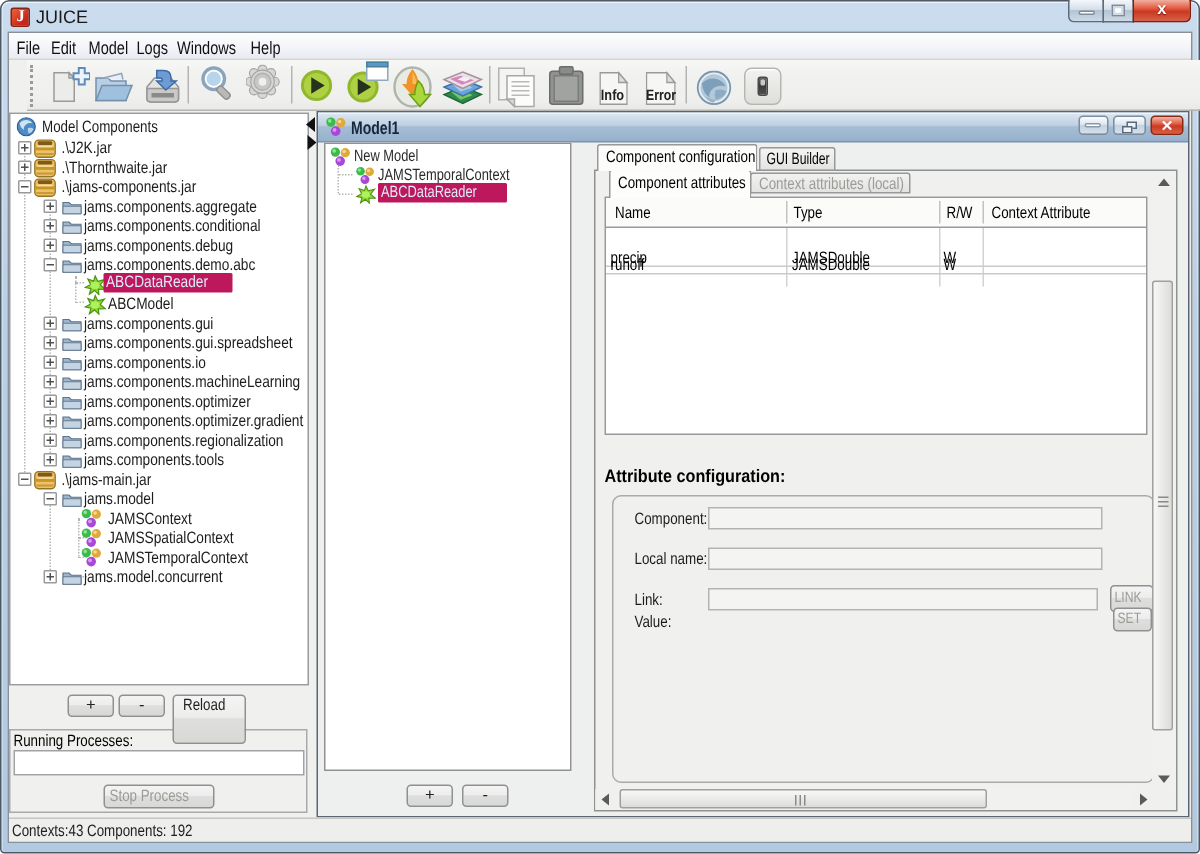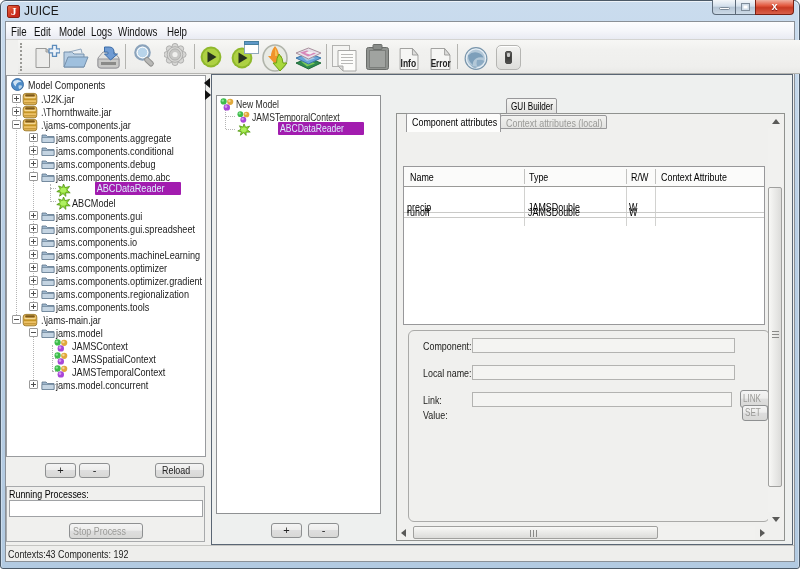--- a/index.html
+++ b/index.html
@@ -26,21 +26,21 @@
 
 #lefttree{position:absolute;left:0px;top:53px;width:200px;height:382px;background:#fff;border:1px solid #999b9e;overflow:hidden;}
 #treehead{position:absolute;left:3px;top:2px;height:14px;}
 .trow{position:absolute;height:13px;white-space:nowrap;}
 .trow .lbl{position:absolute;top:1px;font-size:11px;color:#1c1c1c;display:inline-block;transform:scaleX(0.83);transform-origin:0 0;white-space:nowrap;}
 .cx{display:inline-block;transform:scaleX(0.81);transform-origin:0 50%;white-space:nowrap;}
 .cp{display:inline-block;transform:scaleX(0.78);transform-origin:0 50%;white-space:nowrap;}
 .exp{position:absolute;width:9px;height:9px;top:2px;border:1px solid #9a9a9a;background:#fff;border-radius:1px;}
 .exp i{position:absolute;left:1px;top:3px;width:5px;height:1px;background:#505050;}
 .exp.plus b{position:absolute;left:3px;top:1px;width:1px;height:5px;background:#505050;}
-.sel{background:#a21caf;border-radius:1px;margin-left:26px;}
+.sel{background:#be185d;border-radius:1px;}
 .sel .lbl{color:#dcecfc;}
 .dotv{position:absolute;width:1px;border-left:1px dotted #b5b5b5;}
 
 .btn{position:absolute;border:1px solid #8e9091;border-radius:3px;background:linear-gradient(180deg,#f4f4f4 0%,#ededec 45%,#dedede 50%,#d8d8d6 100%);font-size:11px;color:#222;text-align:center;}
 #runpanel{position:absolute;left:0;top:464px;width:199px;height:56px;background:#f0f0ee;border:1px solid #a8aaac;}
 #runfield{position:absolute;left:2px;top:13px;width:194px;height:17px;background:#fff;border:1px solid #a0a2a5;}
 .e0{left:4px}.i0{left:14px;top:0}.t0{left:33px}
 .e1{left:21px}.i1{left:33px;top:1px}.t1{left:48px}
 .i2{left:48px;top:0}.t2{left:64px}.i2b{left:46px;top:0}.t2b{left:64px}
 .doth{position:absolute;height:1px;border-top:1px dotted #b5b5b5;}
@@ -53,21 +53,21 @@
 .mdibtn{position:absolute;top:2px;height:13px;border:1px solid #7e8d9d;border-radius:3px;background:linear-gradient(180deg,#fafcfe 0%,#dde7f0 45%,#c2d2e2 50%,#d4e0ec 100%);}
 
 #modeltree{position:absolute;left:4px;top:20px;width:165px;height:419px;background:#fff;border:1px solid #8f9193;}
 .mlbl{position:absolute;font-size:11px;color:#2a2a28;}
 
 .tab1{position:absolute;background:#fcfcfa;border:1px solid #98989a;border-bottom:none;border-radius:2px 2px 0 0;z-index:3;}
 .tab2{position:absolute;background:linear-gradient(180deg,#f4f4f2,#e3e3e1);border:1px solid #98989a;border-radius:2px 2px 0 0;z-index:2;}
 .tab1i{position:absolute;background:#fdfdfc;border:1px solid #98989a;border-bottom:none;border-radius:2px 2px 0 0;z-index:3;}
 .tab2i{position:absolute;background:linear-gradient(180deg,#f2f2f0,#e3e3e1);border:1px solid #98989a;border-radius:2px 2px 0 0;z-index:2;}
 #rcontent{position:absolute;left:184px;top:38px;width:389px;height:428px;background:#f0f0ee;border:1px solid #90928f;z-index:1;}
-#tblbox{position:absolute;left:6px;top:17px;width:362px;height:159px;background:#fff;border:1px solid #98989a;margin-top:35px;}
+#tblbox{position:absolute;left:6px;top:17px;width:362px;height:159px;background:#fff;border:1px solid #98989a;}
 #tblhead{position:absolute;left:0;top:0;width:360px;height:20px;background:#fbfbfa;border-bottom:1px solid #9a9a98;}
 .hc{position:absolute;top:4px;font-size:11px;display:inline-block;transform:scaleX(0.81);transform-origin:0 0;white-space:nowrap;}
 .hv{position:absolute;top:2px;width:1px;height:15px;background:#c2c2c0;}
 .bv{position:absolute;top:20px;width:1px;height:39px;background:#d2d2d0;}
 .tr0{position:absolute;left:0;width:360px;height:13px;border-bottom:1px solid #cacac8;}
 .tr0 span{position:absolute;top:1px;font-size:11px;display:inline-block;transform:scaleX(0.81);transform-origin:0 0;white-space:nowrap;}
 #attrpanel{position:absolute;left:11px;top:216px;width:362px;height:192px;border:1px solid #aaaaa8;border-radius:6px;}
 .flbl{position:absolute;font-size:11px;display:inline-block;transform:scaleX(0.81);transform-origin:0 0;white-space:nowrap;color:#1c1c1a;}
 .ffield{position:absolute;height:15px;background:#f4f4f2;border:1px solid #b3b3b1;}
 
@@ -475,41 +475,60 @@
       </div>
   <div id="runpanel">
    <span class="abs cx" style="left:2px;top:1px;font-size:11px;">Running Processes:</span>
    <div id="runfield"></div>
    <div class="btn" style="left:62px;top:36px;width:74px;height:16px;color:#9b9b98;"><span class="cx" style="position:relative;top:1px;">Stop Process</span></div>
   </div>
   <div class="splitarr" style="left:198px;top:56px;border-top:5px solid transparent;border-bottom:5px solid transparent;border-right:6px solid #111;"></div>
   <div class="splitarr" style="left:199px;top:68px;border-top:5px solid transparent;border-bottom:5px solid transparent;border-left:6px solid #111;"></div>
   <div class="btn" id="bplus" style="left:39px;top:441px;width:31px;height:15px;">+</div>
   <div class="btn" id="bminus" style="left:73px;top:441px;width:31px;height:15px;">-</div>
-  <div class="btn" id="breload" style="left:109px;top:441px;width:49px;height:15px;margin-left:40px;"><span class="cx">Reload</span></div>
+  <div class="btn" id="breload" style="left:109px;top:441px;width:49px;height:33px;"><span class="cx">Reload</span></div>
   <div id="mdi">
+   <div id="mdititle">
+    <svg class="abs" style="left:5px;top:3px" width="14" height="13">
+            <use href="#balls"></use>
+          </svg>
+    <span><span class="cp">Model1</span></span>
+    <div class="mdibtn" style="left:507px;width:20px;">
+            <i style="position:absolute;left:3px;top:4px;width:11px;height:3px;background:#fff;border:1px solid #8a99a8;border-radius:2px;"></i>
+          </div>
+    <div class="mdibtn" style="left:530px;width:22px;">
+     <i style="position:absolute;left:8px;top:3px;width:7px;height:5px;border:1px solid #5a6a7a;background:#eef3f8;"></i>
+     <i style="position:absolute;left:5px;top:6px;width:7px;height:5px;border:1px solid #5a6a7a;background:#eef3f8;"></i>
+    </div>
+    <div class="mdibtn" style="left:555px;width:22px;background:linear-gradient(180deg,#f0b4a4 0%,#e06048 40%,#cc3a20 55%,#d86048 100%);border-color:#8a2a16;">
+     <span style="position:absolute;left:0;right:0;top:0px;text-align:center;color:#fff;font-size:10px;font-weight:bold;">✕</span>
+    </div>
+   </div>
    <div id="modeltree">
     <div class="dotv" style="left:8px;top:13px;height:20px;"></div>
     <div class="doth" style="left:9px;top:20px;width:9px;"></div>
     <div class="doth" style="left:9px;top:33px;width:9px;"></div>
     <svg class="abs" style="left:3px;top:2px" width="14" height="13">
             <use href="#balls"></use>
           </svg>
     <span class="mlbl" style="left:19px;top:2px"><span class="cp">New Model</span></span>
     <svg class="abs" style="left:20px;top:15px" width="13" height="12">
             <use href="#balls"></use>
           </svg>
     <span class="mlbl" style="left:35px;top:15px"><span class="cp">JAMSTemporalContext</span></span>
     <svg class="abs" style="left:20px;top:27px" width="14" height="13">
             <use href="#star"></use>
           </svg>
     <span class="mlbl sel" style="left:35px;top:26px;height:13px;padding:0 2px;"><span class="cp" style="color:#dcecfc;">ABCDataReader</span></span>
    </div>
    <div class="btn" style="left:59px;top:448px;width:31px;height:15px;">+</div>
    <div class="btn" style="left:96px;top:448px;width:31px;height:15px;">-</div>
+   <div class="tab1" style="left:186px;top:21px;width:107px;height:18px;">
+          <span class="cx" style="left:5px;top:2px;position:absolute;font-size:11px;">Component configuration</span>
+        </div>
    <div class="tab2" style="left:294px;top:23px;width:51px;height:16px;">
           <span class="cx" style="left:4px;top:1px;position:absolute;font-size:11px;transform:scaleX(0.74);">GUI Builder</span>
         </div>
    <div id="rcontent">
     <div class="tab1i" style="left:9px;top:-1px;width:95px;height:19px;">
             <span class="cx" style="left:5px;top:2px;position:absolute;font-size:11px;">Component attributes</span>
           </div>
     <div class="tab2i" style="left:103px;top:1px;width:107px;height:14px;">
             <span class="cx" style="left:5px;top:1px;position:absolute;font-size:11px;color:#9b9b98;">Context attributes (local)</span>
           </div>
@@ -530,20 +549,21 @@
               <span style="left:3px">precip</span>
               <span style="left:124px">JAMSDouble</span>
               <span style="left:225px">W</span>
             </div>
      <div class="tr0" style="top:38px">
               <span style="left:3px">runoff</span>
               <span style="left:124px">JAMSDouble</span>
               <span style="left:225px">W</span>
             </div>
     </div>
+    <div class="abs" style="left:6px;top:196px;font-size:12px;font-weight:bold;"><span class="cx" style="transform:scaleX(0.9)">Attribute configuration:</span></div>
     <div id="attrpanel">
      <span class="flbl" style="left:14px;top:9px">Component:</span>
             <div class="ffield" style="left:63px;top:7px;width:263px;"></div>
      <span class="flbl" style="left:14px;top:36px">Local name:</span>
             <div class="ffield" style="left:63px;top:34px;width:263px;"></div>
      <span class="flbl" style="left:14px;top:63px">Link:</span>
             <div class="ffield" style="left:63px;top:61px;width:260px;"></div>
      <div class="btn" style="left:331px;top:59px;width:29px;height:18px;color:#9b9b98;font-size:10px;"><span class="cx" style="position:relative;top:2px;">LINK</span></div>
      <span class="flbl" style="left:14px;top:78px">Value:</span>
      <div class="btn" style="left:333px;top:74px;width:26px;height:16px;color:#9b9b98;font-size:10px;"><span class="cx" style="position:relative;top:1px;">SET</span></div>

